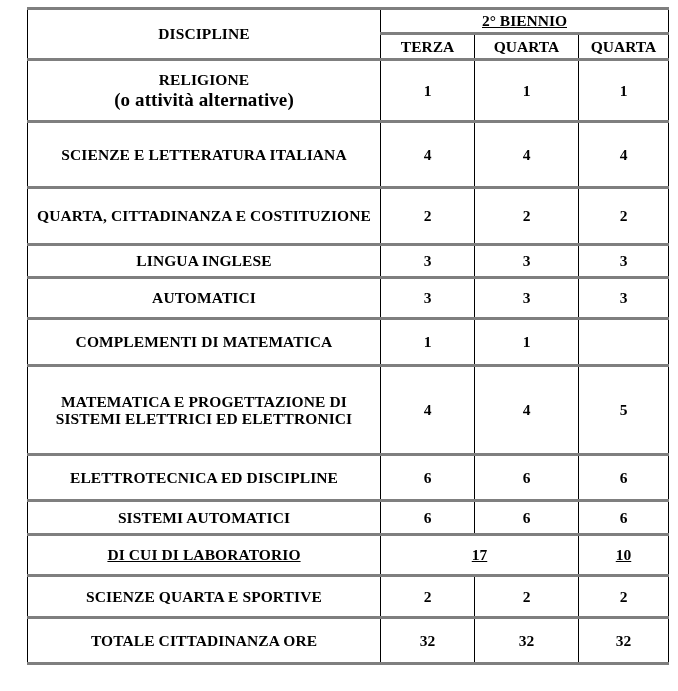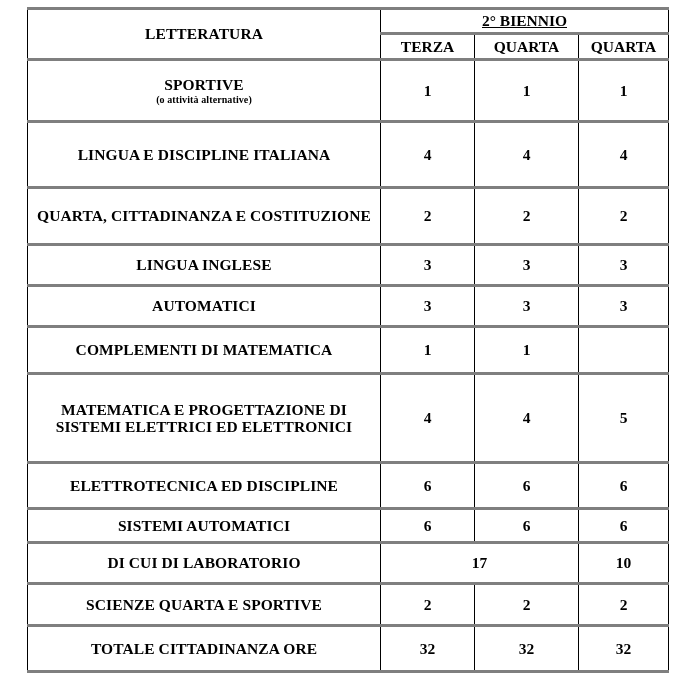--- a/index.html
+++ b/index.html
@@ -52,21 +52,21 @@
   col.c-quinta { width: 90px;  }
 
   .disc {
     text-align: center;
     font-size: 15.5px;
     letter-spacing: 0.1px;
     padding: 2px 8px;
   }
   .disc .sub {
     display: block;
-    font-size: 10px;
+    font-size: 19px;
     font-weight: bold;
   }
 
   .num {
     text-align: center;
     font-size: 16px;
   }
 
   
   .hdr-disc { font-size: 16px; height: 46px; }
@@ -83,27 +83,27 @@
     height: 23px;
     border-top: 1px solid #000000;
     border-bottom: 3px solid #7f7f7f;
     padding: 0 2px;
   }
 
   
   .r-religione  { height: 62px; }
   .r-italiana   { height: 66px; }
   .r-storia     { height: 57px; }
-  .r-inglese    { height: 41px; }
+  .r-inglese    { height: 33px; }
   .r-matematica { height: 41px; }
   .r-complementi{ height: 47px; }
   .r-tpsee      { height: 89px; }
   .r-elettro    { height: 46px; }
   .r-sistemi    { height: 34px; }
-  .r-labo       { height: 41px; }
+  .r-labo       { height: 41px; text-decoration: underline; }
   .r-scienze    { height: 42px; }
   .r-totale     { height: 46px; }
 
   
   .top-label { vertical-align: top; padding-top: 4px; }
   .low-num   { vertical-align: bottom; padding-bottom: 5px; }
 </style>
 </head>
 <body>
 
@@ -112,44 +112,44 @@
   <table class="curriculum">
     <colgroup>
       <col class="c-disc">
       <col class="c-terza">
       <col class="c-quarta">
       <col class="c-quinta">
     </colgroup>
 
     <thead>
       <tr>
-        <th class="disc hdr-disc" rowspan="2">LETTERATURA</th>
+        <th class="disc hdr-disc" rowspan="2">DISCIPLINE</th>
         <th class="hdr-biennio" colspan="3">2° BIENNIO</th>
       </tr>
       <tr>
         <th class="hdr-sub">TERZA</th>
         <th class="hdr-sub">QUARTA</th>
         <th class="hdr-sub">QUARTA</th>
       </tr>
     </thead>
 
     <tbody>
 
       <tr class="r-religione">
         <td class="disc">
-          <span>SPORTIVE</span>
+          <span>RELIGIONE</span>
           <span class="sub">(o attività alternative)</span>
         </td>
         <td class="num">1</td>
         <td class="num">1</td>
         <td class="num">1</td>
       </tr>
 
       <tr class="r-italiana">
-        <td class="disc">LINGUA E DISCIPLINE ITALIANA</td>
+        <td class="disc">SCIENZE E LETTERATURA ITALIANA</td>
         <td class="num">4</td>
         <td class="num">4</td>
         <td class="num">4</td>
       </tr>
 
       <tr class="r-storia">
         <td class="disc">QUARTA, CITTADINANZA E COSTITUZIONE</td>
         <td class="num">2</td>
         <td class="num">2</td>
         <td class="num">2</td>

